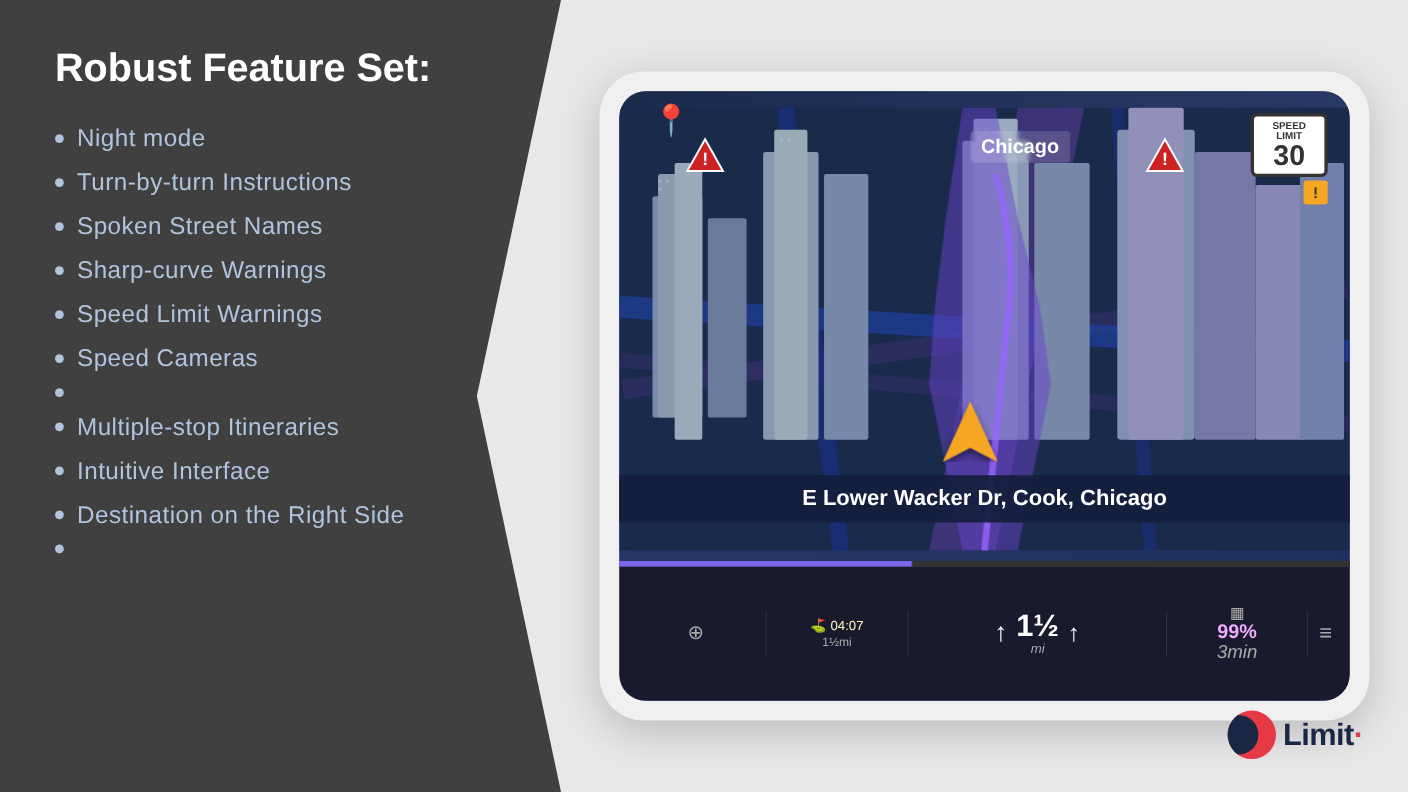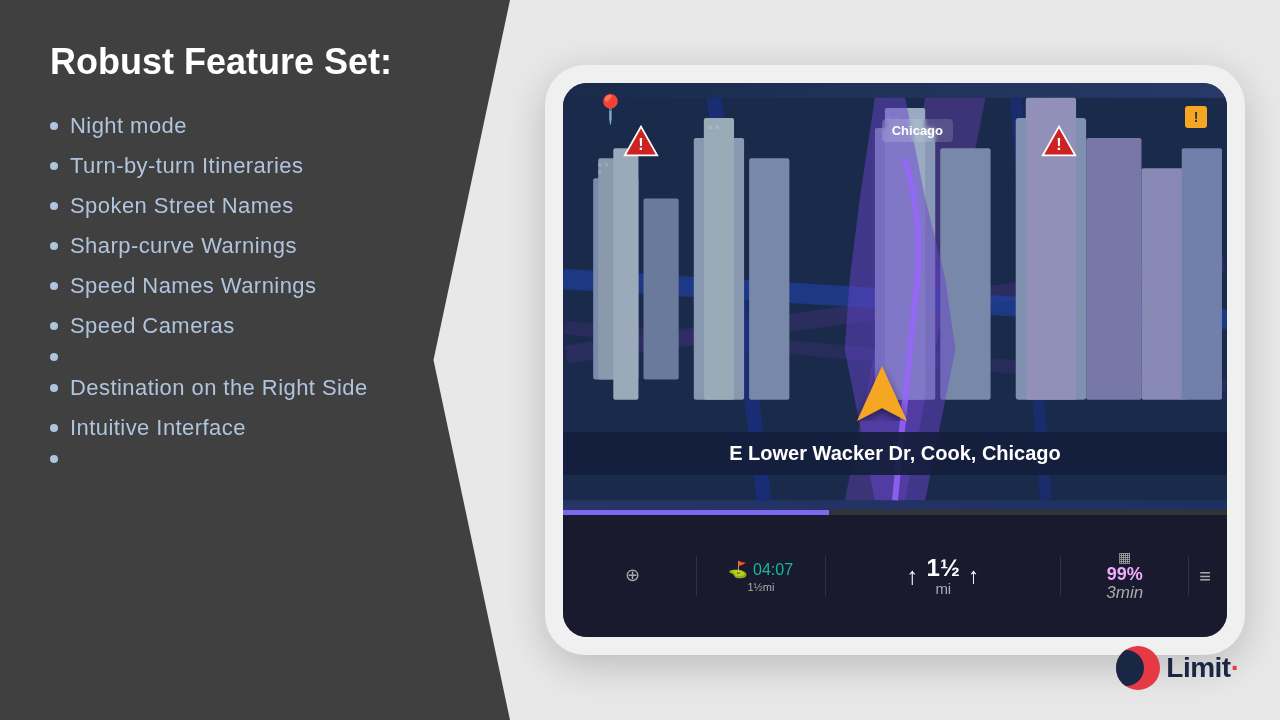--- a/index.html
+++ b/index.html
@@ -227,21 +227,21 @@
       height: 100%;
     }
 
     
     .chicago-label {
       position: absolute;
       top: 36px;
       left: 48%;
       background: rgba(255,255,255,0.15);
       color: white;
-      font-size: 13px;
+      font-size: 18px;
       font-weight: 600;
       padding: 4px 10px;
       border-radius: 4px;
       backdrop-filter: blur(2px);
     }
 
     
     .bottom-hud {
       width: 100%;
       height: 22%;
@@ -291,28 +291,29 @@
     }
 
     .hud-distance {
       display: flex;
       flex-direction: column;
       align-items: center;
     }
 
     .hud-dist-num {
       color: white;
-      font-size: 24px;
+      font-size: 28px;
       font-weight: 700;
       line-height: 1;
     }
 
     .hud-dist-unit {
       color: #aaa;
-      font-size: 15px;
+      font-size: 12px;
+      font-style: italic;
     }
 
     .hud-right-arrow {
       font-size: 22px;
       color: white;
     }
 
     .hud-eta {
       display: flex;
       flex-direction: column;
@@ -375,48 +376,52 @@
 <div class="left-panel">
   <h1 class="page-title">Robust Feature Set:</h1>
 
   <ul class="features-list">
   <li>
         <span class="bullet"></span>
         <span>Night mode</span>
       </li>
       <li>
         <span class="bullet"></span>
-        <span>Turn-by-turn Itineraries</span>
+        <span>Turn-by-turn Instructions</span>
       </li>
       <li>
         <span class="bullet"></span>
         <span>Spoken Street Names</span>
       </li>
       <li>
         <span class="bullet"></span>
         <span>Sharp-curve Warnings</span>
       </li>
       <li>
         <span class="bullet"></span>
-        <span>Speed Names Warnings</span>
+        <span>Speed Limit Warnings</span>
       </li>
       <li>
         <span class="bullet"></span>
         <span>Speed Cameras</span>
       </li>
       <li>
         <span class="bullet"></span>
       </li>
       <li>
         <span class="bullet"></span>
+        <span>Multiple-stop Itineraries</span>
+      </li>
+      <li>
+        <span class="bullet"></span>
+        <span>Intuitive Interface</span>
+      </li>
+      <li>
+        <span class="bullet"></span>
         <span>Destination on the Right Side</span>
-      </li>
-      <li>
-        <span class="bullet"></span>
-        <span>Intuitive Interface</span>
       </li>
       <li>
         <span class="bullet"></span>
       </li>
     </ul>
 </div>
 
 <div class="right-panel">
 
   <div class="device-frame">
@@ -495,20 +500,25 @@
         </div>
 
         <div class="warning-triangle" style="top: 40px; right: 150px;">
           <svg viewBox="0 0 40 36" fill="none" xmlns="http://www.w3.org/2000/svg">
             <polygon points="20,2 38,34 2,34" fill="#cc2222" stroke="white" stroke-width="2"></polygon>
             <text x="20" y="28" text-anchor="middle" fill="white" font-size="18" font-weight="bold">!</text>
           </svg>
         </div>
 
         <div class="speed-limit-sign">
+          <div class="speed-limit-white">
+            <div class="speed-limit-label">SPEED</div>
+            <div class="speed-limit-label">LIMIT</div>
+            <div class="speed-limit-number">30</div>
+          </div>
           <div class="speed-limit-yellow">
             <span class="exclaim">!</span>
           </div>
         </div>
 
         <div style="position: absolute; bottom: 90px; left: 48%; transform: translateX(-50%);">
           <svg width="50" height="55" viewBox="0 0 50 55">
             <polygon points="25,0 50,55 25,42 0,55" fill="#f5a623" filter="url(#shadow)"></polygon>
             <defs>
               <filter id="shadow" x="-20%" y="-20%" width="140%" height="140%">
@@ -530,21 +540,21 @@
 
       <div class="bottom-hud">
 
         <div class="hud-section">
           <div class="hud-icon">⊕</div>
         </div>
 
         <div class="hud-divider"></div>
 
         <div class="hud-section">
-          <div style="color:#14b8a6; font-size:16px; margin-bottom:2px;">⛳ <span>04:07</span></div>
+          <div style="color:#fef9c3; font-size:12px; margin-bottom:2px;">⛳ <span>04:07</span></div>
           <div class="hud-sub">1½mi</div>
         </div>
 
         <div class="hud-divider"></div>
 
         <div class="hud-arrow-section">
           <div class="hud-up-arrow">↑</div>
           <div class="hud-distance">
             <div class="hud-dist-num">1½</div>
             <div class="hud-dist-unit">mi</div>

